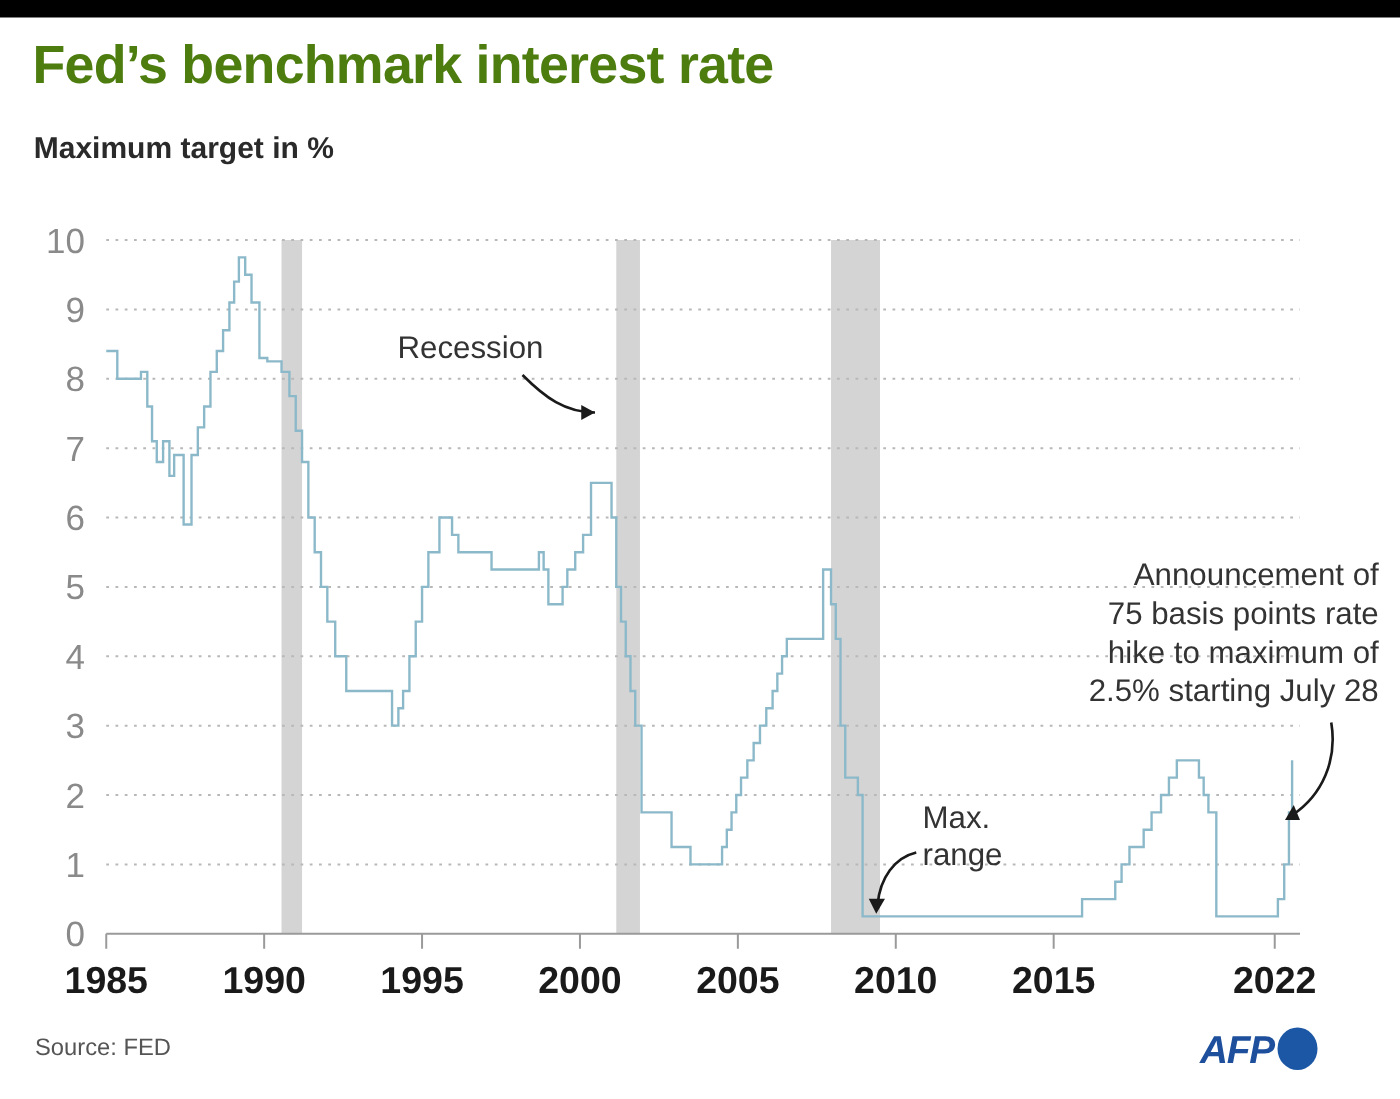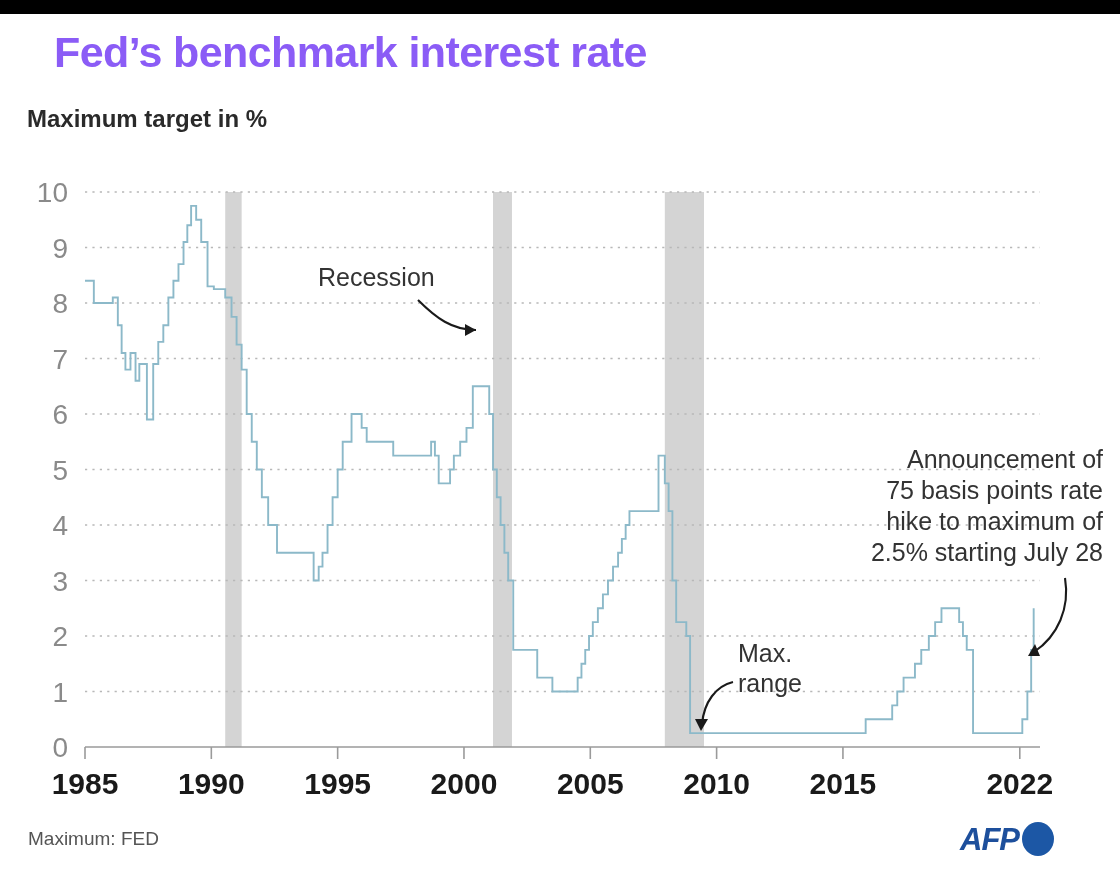--- a/index.html
+++ b/index.html
@@ -10,24 +10,23 @@
     font-family: "Liberation Sans", sans-serif;
     overflow: hidden;
     position: relative;
   }
   #topbar {
     position: absolute; left: 0; top: 0; width: 1120px; height: 14px;
     background: #000000;
   }
   #title {
     position: absolute; left: 26px; top: 30px;
-    font-size: 43px; font-weight: bold; color: #8b5cf6;
+    font-size: 43px; font-weight: bold; color: #4d7c0f;
     letter-spacing: -0.6px; line-height: 1.05;
     white-space: nowrap;
-    margin-left: 28px;
   }
   #subtitle {
     position: absolute; left: 27px; top: 105px;
     font-size: 24px; font-weight: bold; color: #2a2a2a;
     white-space: nowrap;
   }
   #plotwrap {
     position: absolute; left: 0; top: 0; width: 1120px; height: 879px;
   }
   #footer-source {
@@ -140,17 +139,17 @@
       <text id="ann-hike-1" x="1103" y="499" font-size="25" fill="#333333" text-anchor="end">75 basis points rate</text>
       <text id="ann-hike-2" x="1103" y="530" font-size="25" fill="#333333" text-anchor="end">hike to maximum of</text>
       <text id="ann-hike-3" x="1103" y="561" font-size="25" fill="#333333" text-anchor="end">2.5% starting July 28</text>
       <path d="M 1065 578 C 1070 608 1058 636 1034 652" fill="none" stroke="#1a1a1a" stroke-width="2.1"></path>
       <polygon points="1028,656 1035,644 1040,656" fill="#1a1a1a"></polygon>
     </g>
 
   </svg>
 </div>
 
-<div id="footer-source">Maximum: FED</div>
+<div id="footer-source">Source: FED</div>
 <div id="afp-logo">
   <span class="afp-text">AFP</span>
   <span class="afp-dot"></span>
 </div>
 
 </body></html>

